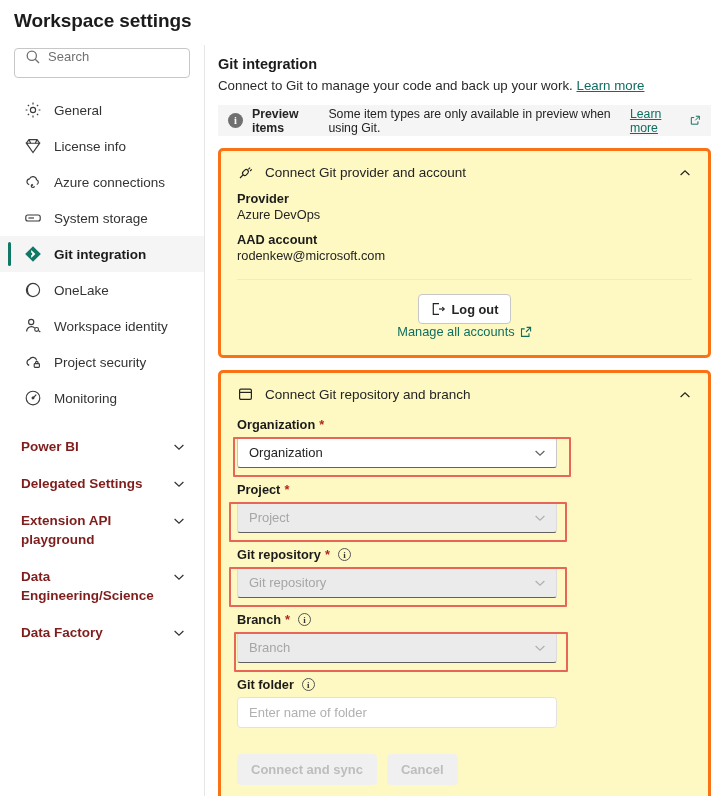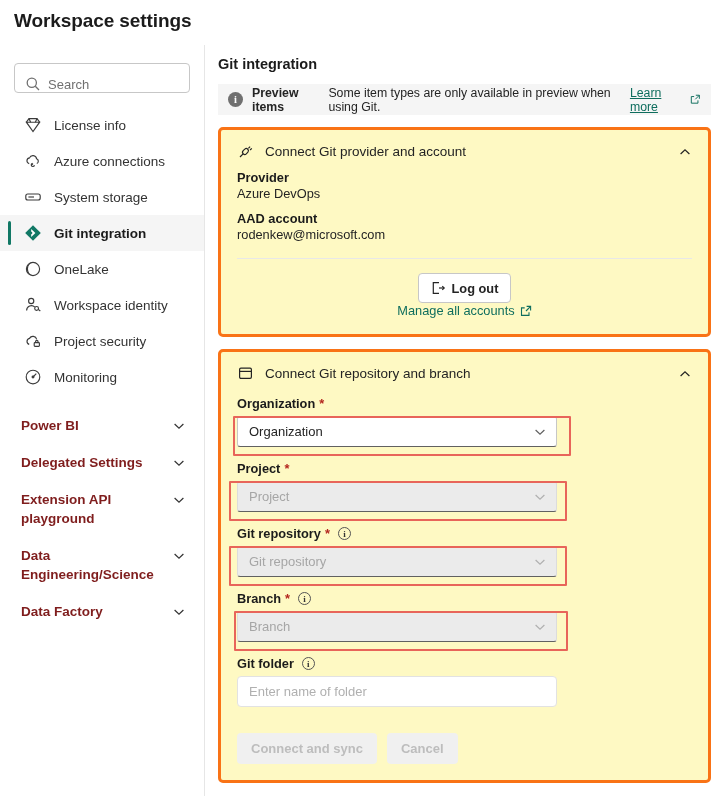--- a/index.html
+++ b/index.html
@@ -22,25 +22,25 @@
 
   
   .sidebar {
     position: absolute; left: 0; top: 45px;
     width: 205px; height: 751px;
     background: #fff;
     border-right: 1px solid #e6e6e6;
   }
   .search-box {
     position: relative;
-    margin: 18px 14px 0 14px;
+    margin: 3px 14px 0 14px;
     height: 30px;
     border: 1px solid #c7c7c7;
     border-radius: 4px;
-    display: flex; align-items: flex-end;
+    display: flex; align-items: flex-start;
     background: #fff;
   }
   .search-icon { width: 16px; height: 16px; margin: 0 7px 0 10px; flex: none; color:#707070; }
   .search-input {
     border: none; outline: none; background: transparent;
     font-family: "Liberation Sans", sans-serif;
     font-size: 13px; color: #242424; width: 130px; padding: 0;
   }
   .search-input::placeholder { color: #707070; }
 
@@ -227,20 +227,29 @@
         <svg viewBox="0 0 16 16" fill="none" stroke="currentColor" stroke-width="1.3">
           <circle cx="6.8" cy="6.8" r="4.6"></circle>
             <line x1="10.3" y1="10.3" x2="14" y2="14"></line>
         </svg>
       </span>
       <input class="search-input" type="text" placeholder="Search" style="">
     </div>
 
     <div class="nav-list">
 
+      <div class="nav-item">
+        <span class="nav-icon">
+          <svg viewBox="0 0 18 18" fill="none" stroke="currentColor" stroke-width="1.15">
+            <circle cx="9" cy="9" r="2.6"></circle>
+            <path d="M9 1.6v1.8M9 14.6v1.8M1.6 9h1.8M14.6 9h1.8M3.8 3.8l1.3 1.3M12.9 12.9l1.3 1.3M14.2 3.8l-1.3 1.3M5.1 12.9l-1.3 1.3"></path>
+          </svg>
+        </span>
+        <span>General</span>
+      </div>
 
       <div class="nav-item">
         <span class="nav-icon">
           <svg viewBox="0 0 18 18" fill="none" stroke="currentColor" stroke-width="1.15">
             <path d="M2.4 6.2h13.2L9 15.6 2.4 6.2z"></path>
             <path d="M2.4 6.2L5 2.6h8l2.6 3.6"></path>
               <path d="M5 2.6l1.6 3.6M13 2.6l-1.6 3.6"></path>
           </svg>
         </span>
         <span>License info</span>
@@ -368,20 +377,24 @@
             </svg>
         </span>
       </div>
     </div>
   </div>
 
   <div class="main">
 
     <div class="section-title">Git integration</div>
 
+    <div class="section-sub">
+      <span>Connect to Git to manage your code and back up your work.</span>
+      <span class="link">Learn more</span>
+    </div>
 
     <div class="infobar">
       <span class="info-icon">i</span>
       <b>Preview items</b>
       <span>Some item types are only available in preview when using Git.</span>
       <span style="width:4px"></span>
       <span class="link">Learn more</span>
       <span class="ext-icon">
         <svg viewBox="0 0 12 12" fill="none" stroke="currentColor" stroke-width="1.1">
           <path d="M6.6 1.4h4v4"></path>

